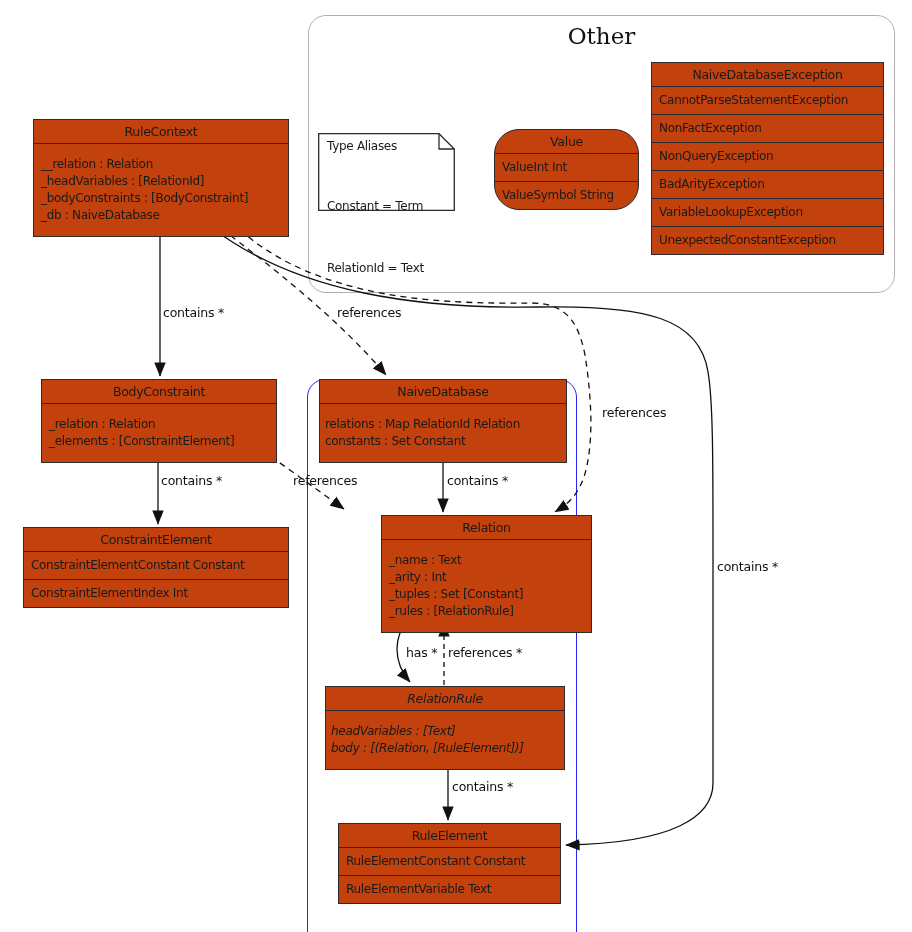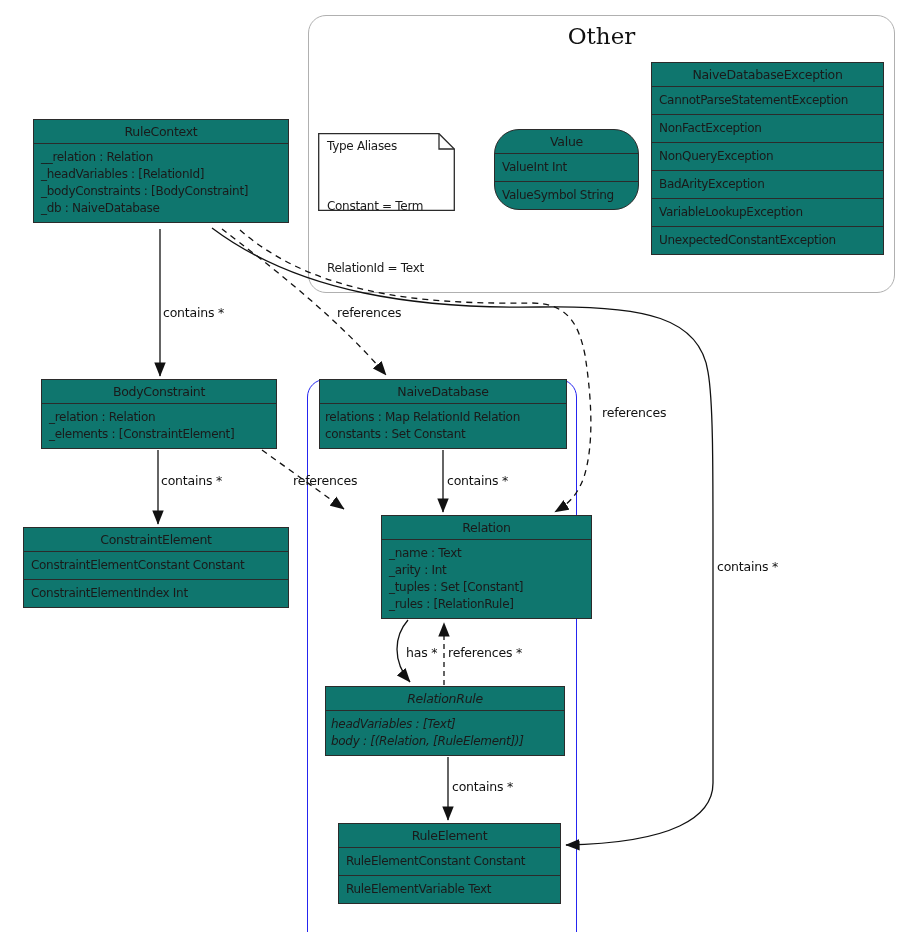--- a/index.html
+++ b/index.html
@@ -10,25 +10,25 @@
   * { box-sizing:border-box; }
   .group {
     position:absolute; border:1.6px solid #888; border-radius:18px; z-index:0; background:transparent;
   }
   .group-title {
     position:absolute; left:0; right:0; top:7px; text-align:center;
     font-family:"DejaVu Serif", serif; font-size:23px; color:#111;
   }
   .edges { position:absolute; left:0; top:0; z-index:1; }
   .uml-box {
-    position:absolute; background:#0f766e; border:1.3px solid #2b2b2b; z-index:2;
+    position:absolute; background:#c2410c; border:1.3px solid #2b2b2b; z-index:2;
     font-size:12px; letter-spacing:-0.3px; white-space:nowrap;
   }
   .uml-title { text-align:center; padding:4px 6px 4px 6px; font-size:12.5px; }
-  .uml-fields { border-top:1.3px solid #2b2b2b; padding:5px 7px; line-height:17px; overflow:hidden; }
+  .uml-fields { border-top:1.3px solid #2b2b2b; padding:12px 7px; line-height:17px; overflow:hidden; }
   .uml-row { border-top:1.3px solid #2b2b2b; padding:5px 7px; line-height:17px; overflow:hidden; }
   .note { position:absolute; z-index:2; }
   .note-svg { position:absolute; left:0; top:0; }
   .note-text { position:absolute; left:0; top:0; right:0; bottom:0; padding:6px 9px; font-size:12px; letter-spacing:-0.3px; }
   .note-title { margin-bottom:16px; }
   .note-line { line-height:18px;margin-top:44px; }
   .edge-label { font-size:12.5px; letter-spacing:-0.2px; fill:#111; }
 </style>
 </head>
 <body>

